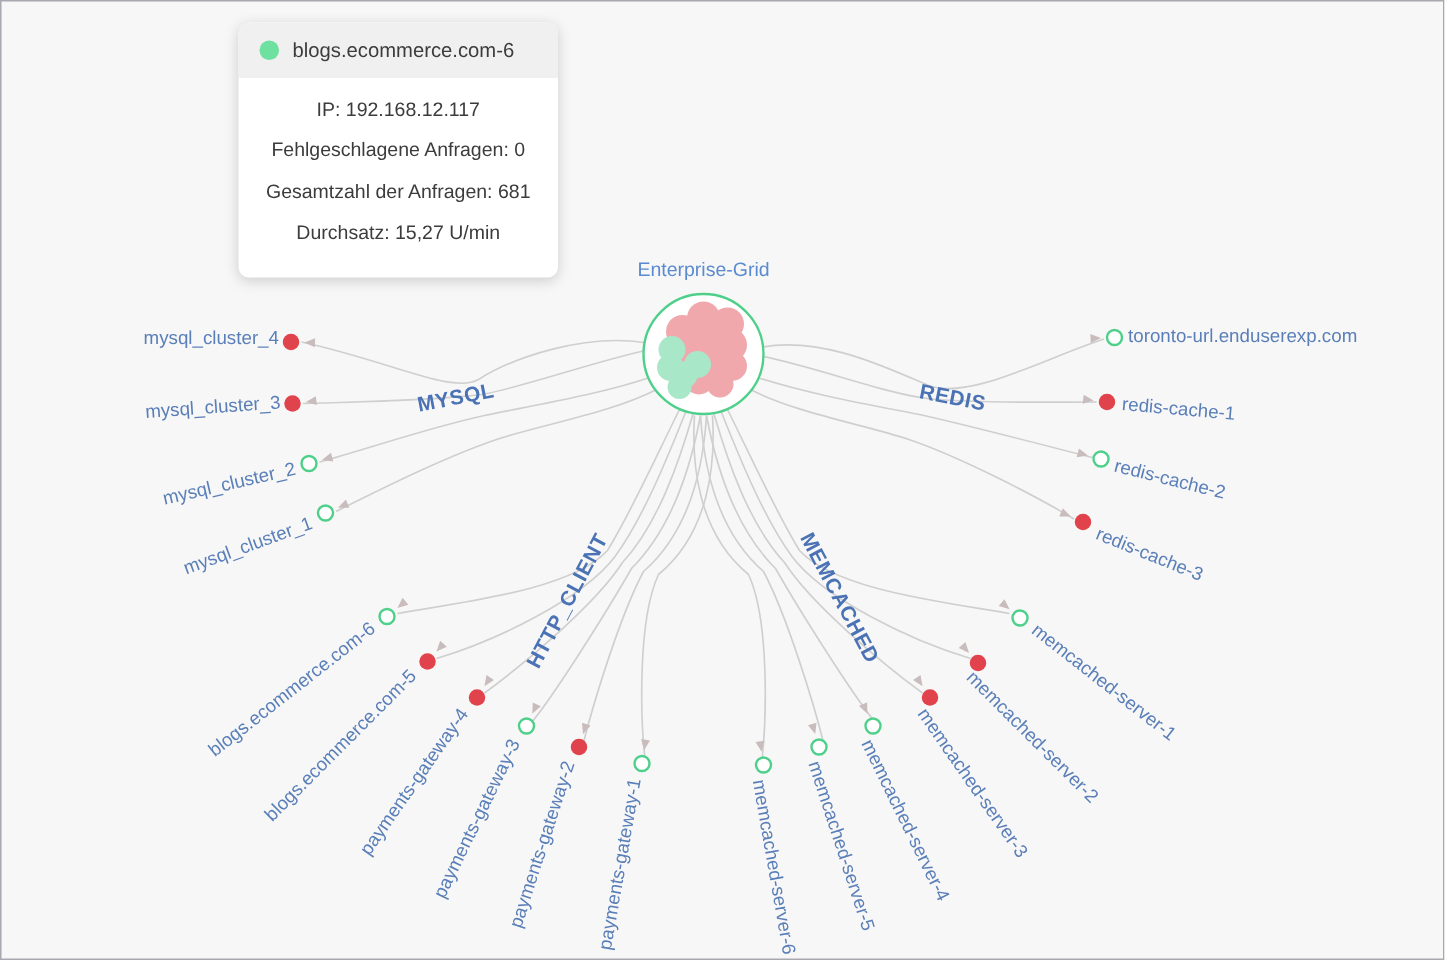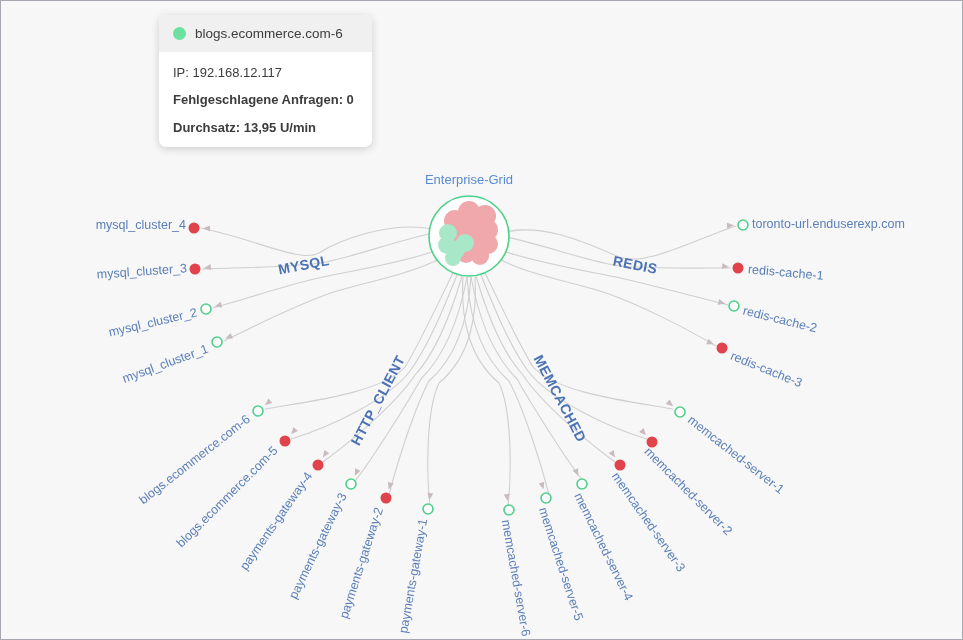--- a/index.html
+++ b/index.html
@@ -88,33 +88,33 @@
     height: 13px;
     border-radius: 50%;
     background: #6ee0a0;
     flex: none;
   }
   #tooltip-title {
     font-size: 13.5px;
     color: #3c3c3c;
   }
   #tooltip-body {
-    padding: 12px 14px 10px 14px;
+    padding: 12px 14px 20px 14px;
+    text-align: center;
   }
   .tt-row {
     font-size: 13px;
     color: #3c3c3c;
     line-height: 1.42;
   }
   .tt-gap {
     margin-top: 11px;
   }
   .tt-gap-sm {
     margin-top: 9px;
-    font-weight: bold;
   }
 </style>
 </head>
 <body>
 
 <div id="app">
 
   <svg id="graph-svg" viewBox="0 0 963 640">
     <g id="edge-layer">
         <path d="M 432 228 C 390 220 340 238 318 252 C 300 262 260 240 200 227" class="edge"></path>
@@ -228,16 +228,17 @@
   </svg>
 
   <div id="tooltip">
     <div id="tooltip-header">
       <span class="tt-status-dot"></span>
       <span id="tooltip-title">blogs.ecommerce.com-6</span>
     </div>
     <div id="tooltip-body">
       <div class="tt-row">IP: 192.168.12.117</div>
       <div class="tt-row tt-gap-sm">Fehlgeschlagene Anfragen: 0</div>
-      <div class="tt-row tt-gap-sm">Durchsatz: 13,95 U/min</div>
+      <div class="tt-row tt-gap-sm">Gesamtzahl der Anfragen: 681</div>
+      <div class="tt-row tt-gap-sm">Durchsatz: 15,27 U/min</div>
     </div>
   </div>
 </div>
 
 </body></html>

